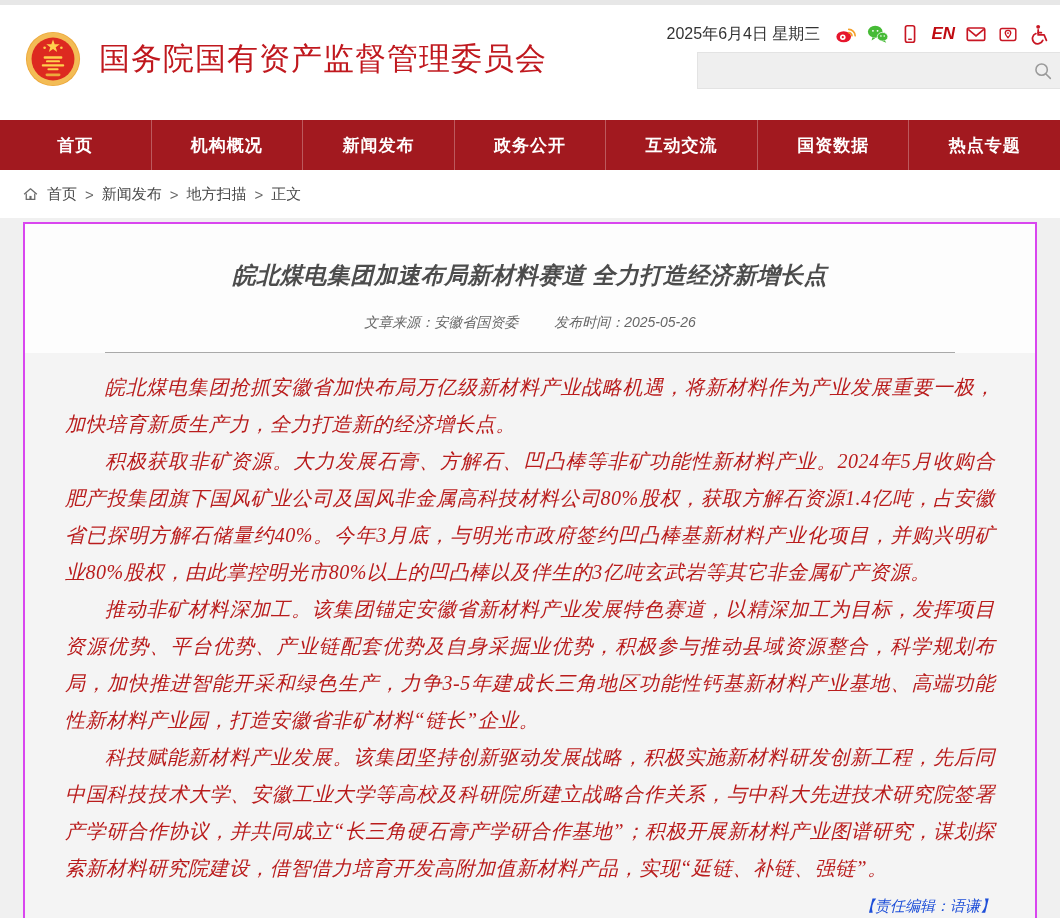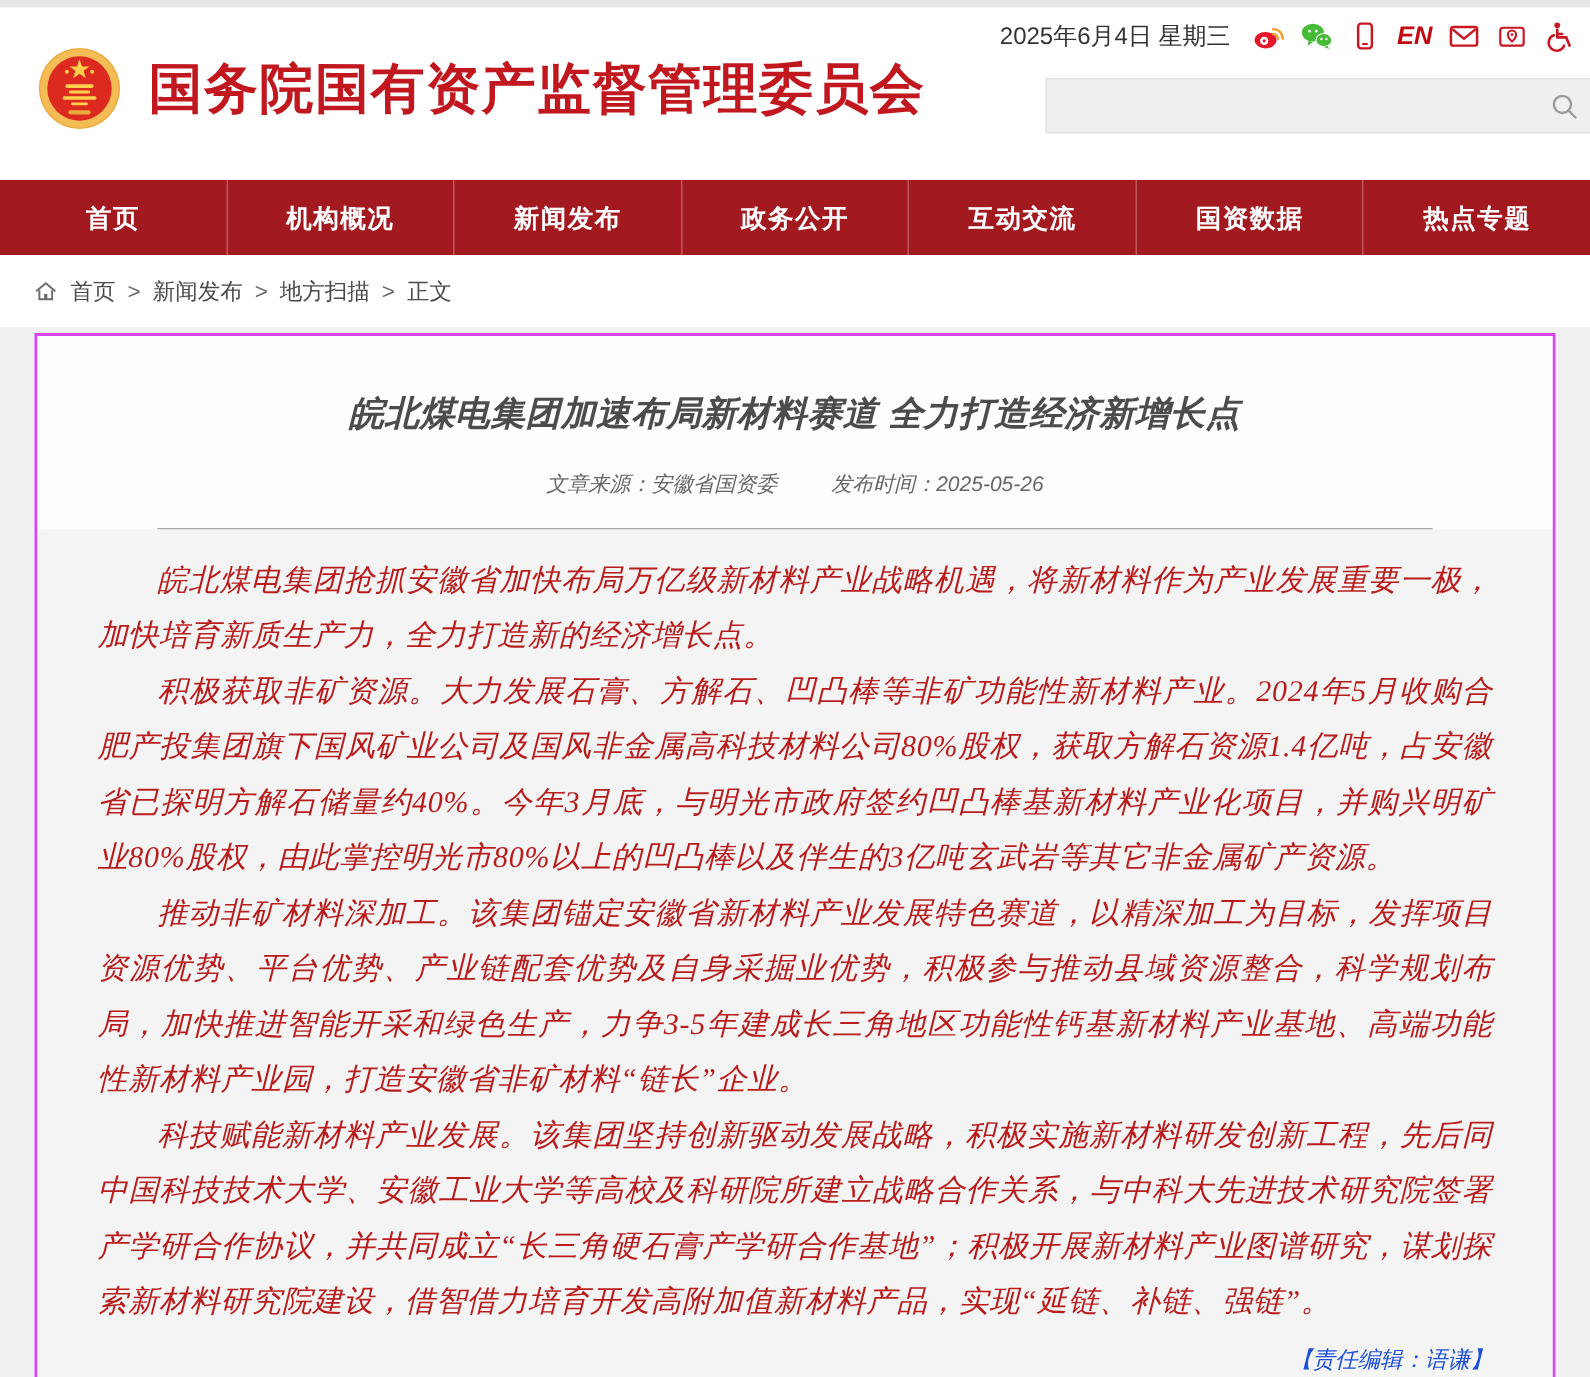--- a/index.html
+++ b/index.html
@@ -9,26 +9,26 @@
     background: #f0f0f0;
     position: relative;
   }
   .top-strip { height: 5px; background: #e7e7e7; }
   
   .site-header { height: 115px; background: #ffffff; position: relative; }
   .brand { position: absolute; left: 25px; top: 26px; display: flex; align-items: center; cursor: pointer; }
   .emblem { width: 56px; height: 56px; flex: 0 0 56px; }
   .brand-text { margin-left: 18px; }
   .site-title {
-    color: #c0181e; font-size: 36px; font-weight: bold; letter-spacing: 1px;
+    color: #c0181e; font-size: 31px; font-weight: normal; letter-spacing: 1px;
     line-height: 36px; white-space: nowrap;
   }
   .site-subtitle { color: #3d3d3d; font-size: 11.5px; margin-top: 6px; white-space: nowrap; }
   .header-right {
-    position: absolute; top: 7px; right: 8px;
+    position: absolute; top: 17px; right: 8px;
     display: flex; align-items: center; gap: 8px;
   }
   .header-date { color: #333; font-size: 16px; margin-right: 6px; white-space: nowrap; }
   .hicon { width: 24px; height: 24px; display: inline-flex; align-items: center; justify-content: center; cursor: pointer; }
   .hicon svg { width: 22px; height: 22px; }
   .lang-toggle { color: #c00a10; font-weight: bold; font-size: 17px; cursor: pointer; padding: 0 1px; font-style: italic; }
   .search-box {
     position: absolute; top: 47px; left: 697px; right: -6px; height: 37px;
     background: #efefef; border: 1px solid #e3e3e3;
     display: flex; align-items: center;

